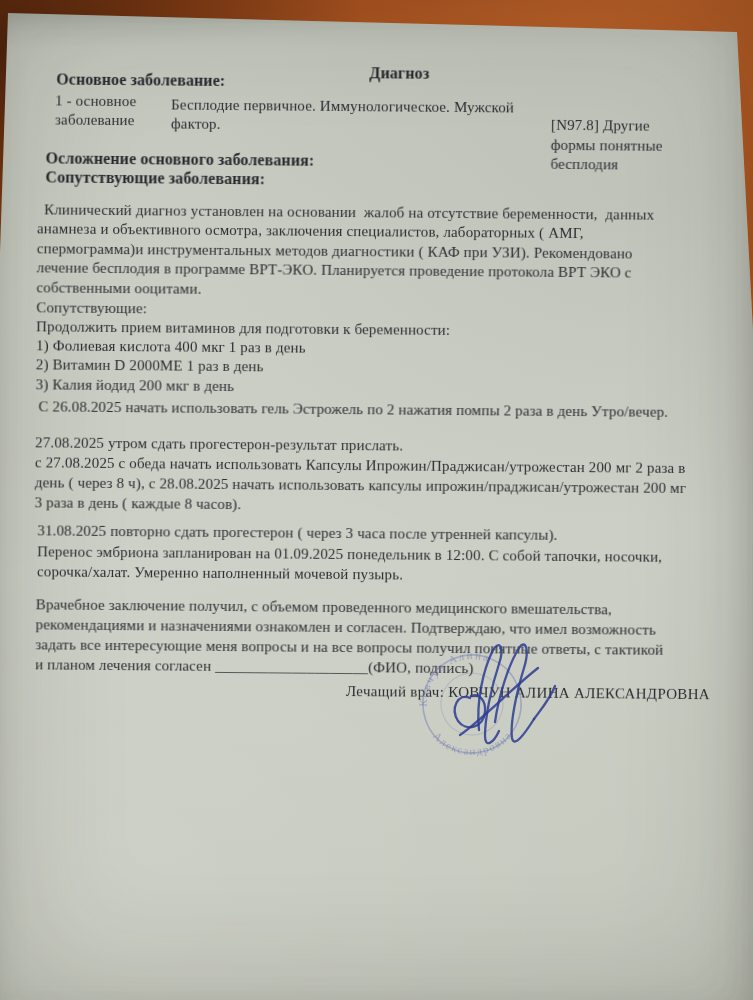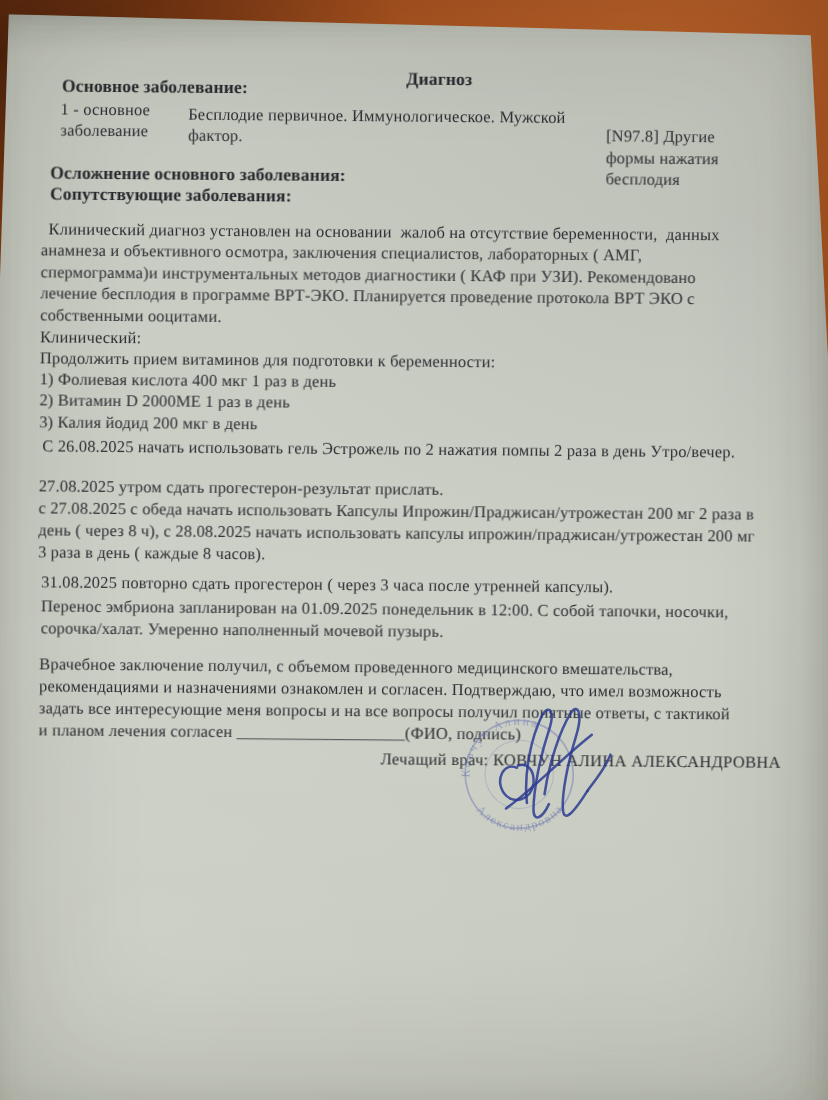--- a/index.html
+++ b/index.html
@@ -84,32 +84,32 @@
   <div class="content">
 
     <div class="blk title bold">Диагноз</div>
     <div class="blk main-label bold">Основное заболевание:</div>
 
     <div class="blk row-num">1 - основное
 заболевание</div>
     <div class="blk row-desc">Бесплодие первичное. Иммунологическое. Мужской
 фактор.</div>
     <div class="blk row-icd">[N97.8] Другие
-формы нажатия
+формы понятные
 бесплодия</div>
 
     <div class="blk complication bold">Осложнение основного заболевания:</div>
     <div class="blk concomitant bold">Сопутствующие заболевания:</div>
 
     <div class="blk clinical">Клинический диагноз установлен на основании  жалоб на отсутствие беременности,  данных
 анамнеза и объективного осмотра, заключения специалистов, лабораторных ( АМГ,
 спермограмма)и инструментальных методов диагностики ( КАФ при УЗИ). Рекомендовано
 лечение бесплодия в программе ВРТ-ЭКО. Планируется проведение протокола ВРТ ЭКО с
 собственными ооцитами.</div>
-    <div class="blk rec-label">Клинический:</div>
+    <div class="blk rec-label">Сопутствующие:</div>
     <div class="blk vit-intro">Продолжить прием витаминов для подготовки к беременности:</div>
     <div class="blk vit-1">1) Фолиевая кислота 400 мкг 1 раз в день</div>
     <div class="blk vit-2">2) Витамин D 2000МЕ 1 раз в день</div>
     <div class="blk vit-3">3) Калия йодид 200 мкг в день</div>
 
     <div class="blk estrogel">С 26.08.2025 начать использовать гель Эстрожель по 2 нажатия помпы 2 раза в день Утро/вечер.</div>
     <div class="blk progesterone">27.08.2025 утром сдать прогестерон-результат прислать.
 с 27.08.2025 с обеда начать использовать Капсулы Ипрожин/Праджисан/утрожестан 200 мг 2 раза в
 день ( через 8 ч), с 28.08.2025 начать использовать капсулы ипрожин/праджисан/утрожестан 200 мг
 3 раза в день ( каждые 8 часов).</div>

